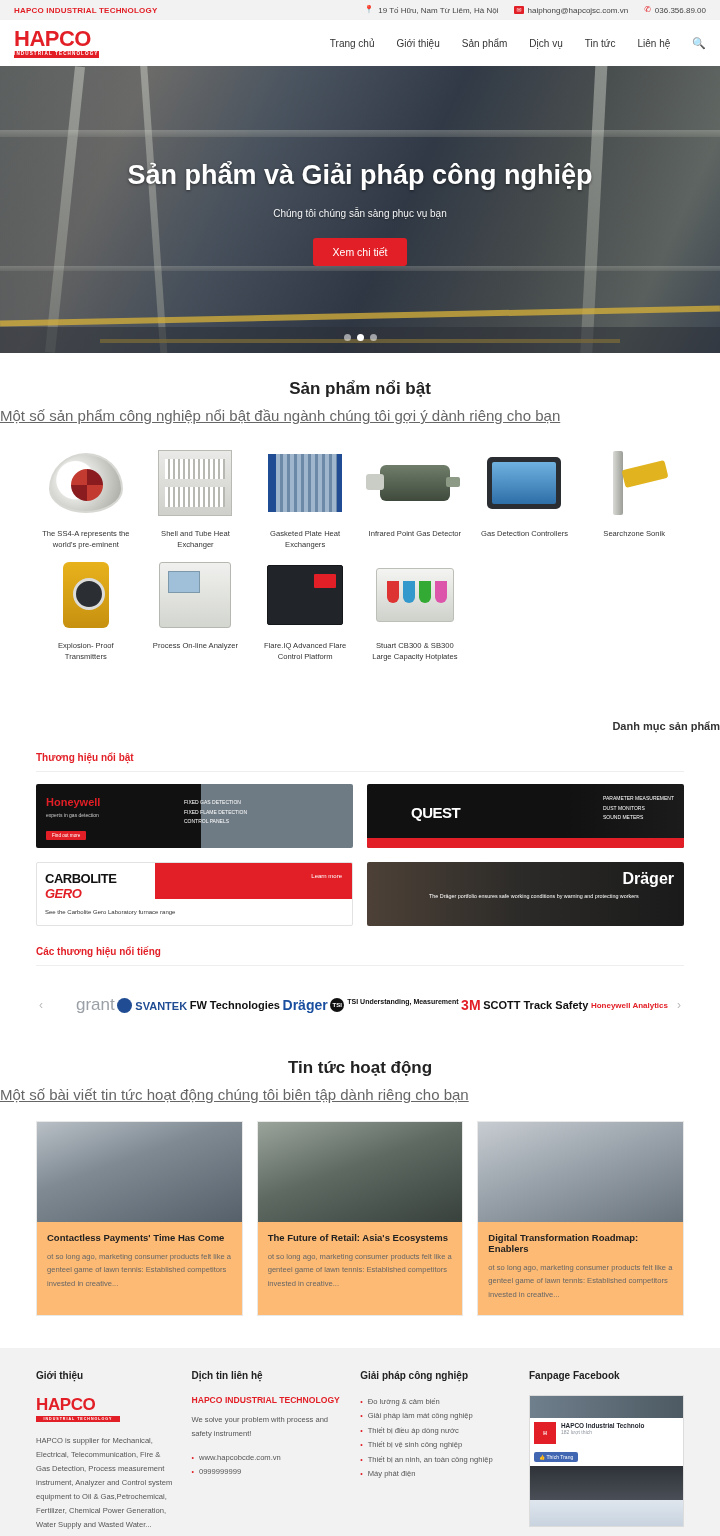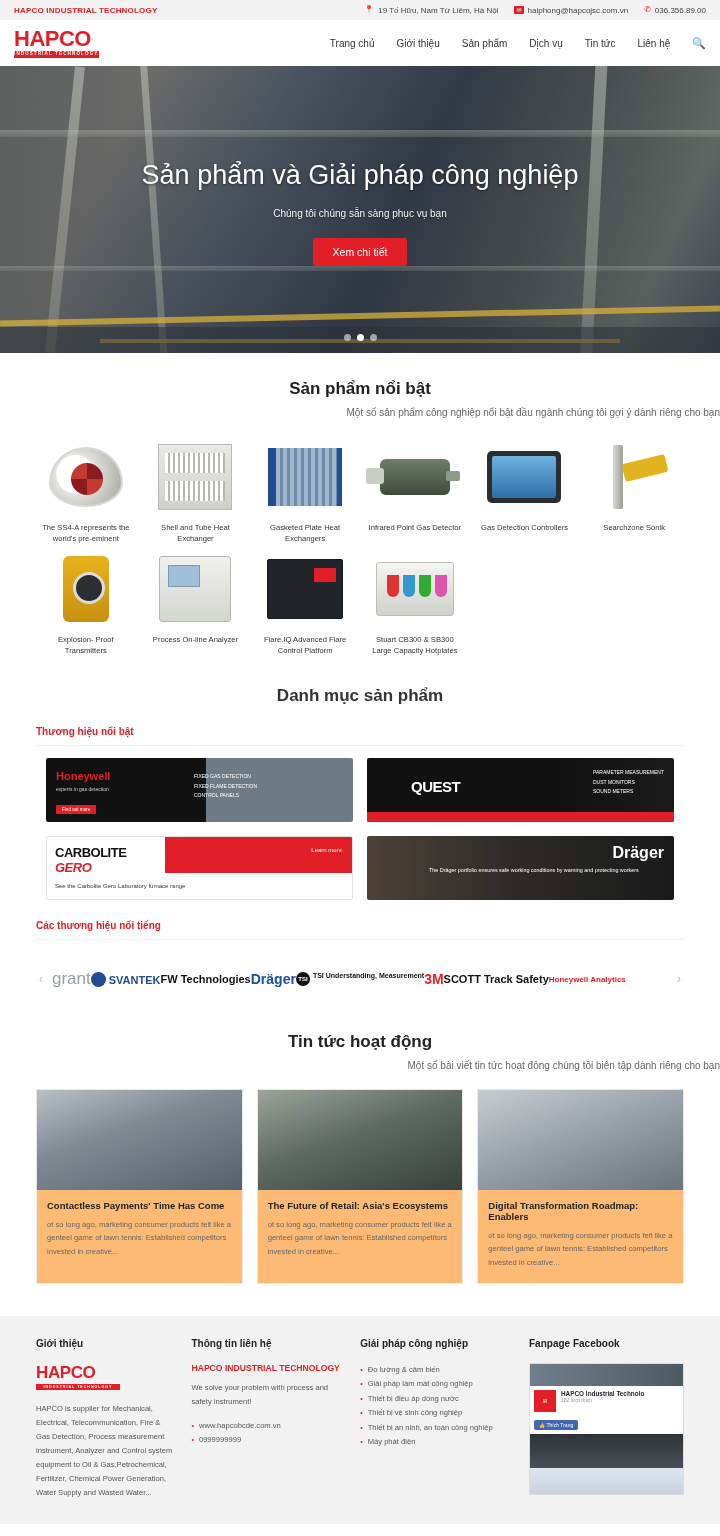--- a/index.html
+++ b/index.html
@@ -108,21 +108,21 @@
   .blk { position:absolute; background:#2b3037; opacity:.55; }
   .blk.a { left:0; bottom:0; width:720px; height:26px; }
   .hero-inner {
     position: relative;
     text-align: center;
     padding-top: 94px;
     color: #fff;
   }
   .hero-title {
     font-size: 27px;
-    font-weight: normal;
+    font-weight: bold;
     text-shadow: 0 1px 3px rgba(0,0,0,.5);
     margin-bottom: 14px;
   }
   .hero-sub1, .hero-sub2 {
     font-size: 10px;
     opacity: .95;
     text-shadow: 0 1px 2px rgba(0,0,0,.45);
     line-height: 1.7;
   }
   .hero-btn {
@@ -146,24 +146,25 @@
 
   
   .section { padding: 26px 0 4px; }
   .sec-title {
     text-align: center;
     font-size: 17px;
     font-weight: bold;
     color: #222;
   }
   .sec-sub {
-    text-align: right;
-    font-size: 10px;
+    text-align: left;
+    font-size: 15px;
     color: #666;
     margin-top: 8px;
+    text-decoration: underline;
   }
 
   
   .prod-grid {
     display: grid;
     grid-template-columns: repeat(6, 1fr);
     gap: 6px 10px;
     padding: 20px 36px 0;
   }
   .prod { text-align: center; }
@@ -202,35 +203,35 @@
   .art-i { width: 76px; height: 60px; background: #212428; border:1px solid #15181a; border-radius:2px; position:relative; }
   .art-i:after { content:""; position:absolute; right:6px; top:8px; width:22px; height:14px; background:#e21f26; border-radius:1px; }
   .art-j { width: 78px; height: 54px; background: linear-gradient(180deg,#f4f5f2,#cfd1cb); border-radius:3px; position:relative; border:1px solid #bcbeb8; }
   .art-j .flask { position:absolute; bottom:18px; width:12px; height:22px; border-radius:0 0 6px 6px; }
   .art-j .f1 { left:10px; background:#d33; }
   .art-j .f2 { left:26px; background:#39c; }
   .art-j .f3 { left:42px; background:#3a3; }
   .art-j .f4 { left:58px; background:#d5a; }
 
   
-  .cat-title { text-align:center; font-size: 17px; font-weight: bold; }
+  .cat-title { text-align:right; font-size: 11px; font-weight: bold; margin-top: 28px; }
   .sub-head {
     color: #e21f26;
     font-size: 10px;
     font-weight: bold;
     padding: 20px 36px 8px;
     border-bottom: 1px solid #eee;
     margin: 0 36px 12px;
     padding-left: 0; padding-right: 0;
   }
   .banner-grid {
     display: grid;
     grid-template-columns: 1fr 1fr;
     gap: 14px;
-    padding: 0 46px;
+    padding: 0 36px;
   }
   .banner { height: 64px; border-radius: 2px; overflow: hidden; position: relative; }
   .b-honeywell { background: linear-gradient(90deg,#111 0 52%, #6f7b84 52% 100%); }
   .b-honeywell .hw-logo { position:absolute; left:10px; top:12px; color:#fff; font-size:11px; font-weight:bold; }
   .b-honeywell .hw-logo em { color:#e21f26; font-style: normal; }
   .b-honeywell .hw-sub { position:absolute; left:10px; top:28px; color:#ccc; font-size:5px; }
   .b-honeywell .hw-btn { position:absolute; left:10px; bottom:8px; background:#e21f26; color:#fff; font-size:4.6px; padding:2px 6px; border-radius:1px; }
   .b-honeywell .hw-list { position:absolute; left:148px; top:14px; color:#fff; font-size:5px; line-height:1.9; }
   .b-quest { background: linear-gradient(90deg,#111 0 62%, #1b1b1b 100%); }
   .b-quest .q-logo { position:absolute; left:44px; top:20px; color:#fff; font-size:15px; font-weight:bold; letter-spacing:-.5px; }
@@ -251,22 +252,23 @@
   .logos {
     display: flex;
     align-items: center;
     padding: 4px 36px 0;
     gap: 6px;
   }
   .logos-track {
     flex: 1;
     display: flex;
     align-items: center;
-    justify-content: flex-start;
+    justify-content: space-between;
     height: 46px;
+    margin-left: 24px;
   }
   .arw { color:#bbb; font-size: 12px; width: 10px; text-align:center; cursor:pointer; }
   .lg { font-size: 12px; color: #888; font-weight: bold; white-space: nowrap; }
   .lg.grant { font-size: 17px; color: #9aa0a6; font-weight: normal; }
   .lg.svantek { color: #1f4c93; font-size: 11px; }
   .lg.svantek .b { display:inline-block; width:15px; height:15px; border-radius:50%; background:#1f4c93; margin-right:3px; vertical-align:-3px; }
   .lg.fw { color:#111; font-size: 11px; }
   .lg.drager { color:#1a4fa0; font-size: 14px; }
   .lg.tsi { color:#111; font-size: 7px; }
   .lg.tsi .c { display:inline-block; width:14px; height:14px; border-radius:50%; background:#111; color:#fff; font-size:6px; text-align:center; line-height:14px; margin-right:3px; vertical-align:-3px;}
@@ -553,21 +555,21 @@
     <div>
       <div class="f-head">Giới thiệu</div>
       <div>
         <div class="f-logo-main">HAPCO</div>
         <div class="f-logo-sub">INDUSTRIAL TECHNOLOGY</div>
       </div>
       <div class="f-text">HAPCO is supplier for Mechanical, Electrical, Telecommunication, Fire &amp; Gas Detection, Process measurement instrument, Analyzer and Control system equipment to Oil &amp; Gas,Petrochemical, Fertilizer, Chemical Power Generation, Water Supply and Wasted Water...</div>
     </div>
 
     <div>
-      <div class="f-head">Thông tin liên hệ</div>
+      <div class="f-head">Dịch tin liên hệ</div>
       <div class="f-red">HAPCO INDUSTRIAL TECHNOLOGY</div>
       <div class="f-text" style="margin-top:2px">We solve your problem with process and safety instrument!</div>
       <div class="f-li" style="margin-top:10px">
         <span class="dt">•</span>
         <span>www.hapcobcde.com.vn</span>
       </div>
       <div class="f-li">
         <span class="dt">•</span>
         <span>0999999999</span>
       </div>

